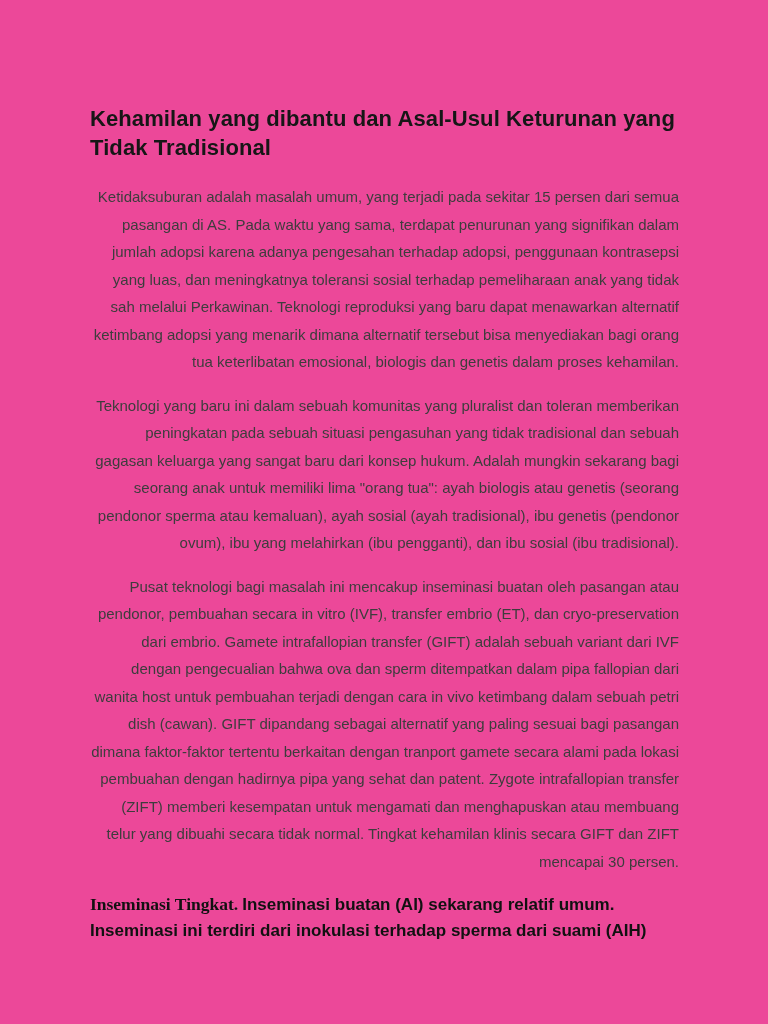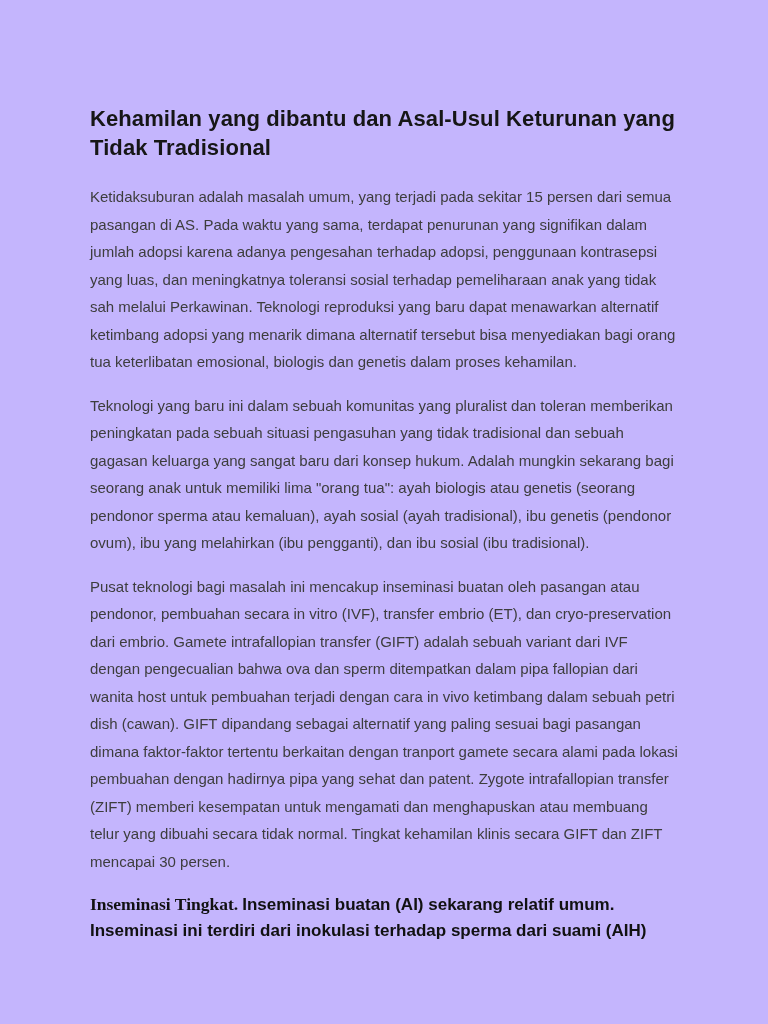--- a/index.html
+++ b/index.html
@@ -6,21 +6,21 @@
   html, body {
     width: 768px;
     height: 1024px;
     background: #ffffff;
     font-family: "Liberation Sans", sans-serif;
     overflow: hidden;
   }
   .page {
     width: 768px;
     height: 1024px;
-    background: #c4b5fd;
+    background: #ec4899;
     position: relative;
   }
   .content {
     position: absolute;
     top: 104px;
     left: 90px;
     width: 589px;
   }
   .doc-title {
     font-family: "Liberation Sans", sans-serif;
@@ -31,21 +31,21 @@
     letter-spacing: 0.1px;
     margin-bottom: 21px;
   }
   .doc-paragraph {
     font-family: "Liberation Sans", sans-serif;
     font-size: 15px;
     font-weight: 400;
     line-height: 27.5px;
     color: #3d3d3d;
     margin-bottom: 16px;
-    text-align: left;
+    text-align: right;
   }
   .doc-emphasis {
     font-family: "Liberation Sans", sans-serif;
     font-size: 17px;
     font-weight: 700;
     line-height: 26px;
     color: #111111;
     margin-top: 3px;
   }
   .emphasis-lead {

